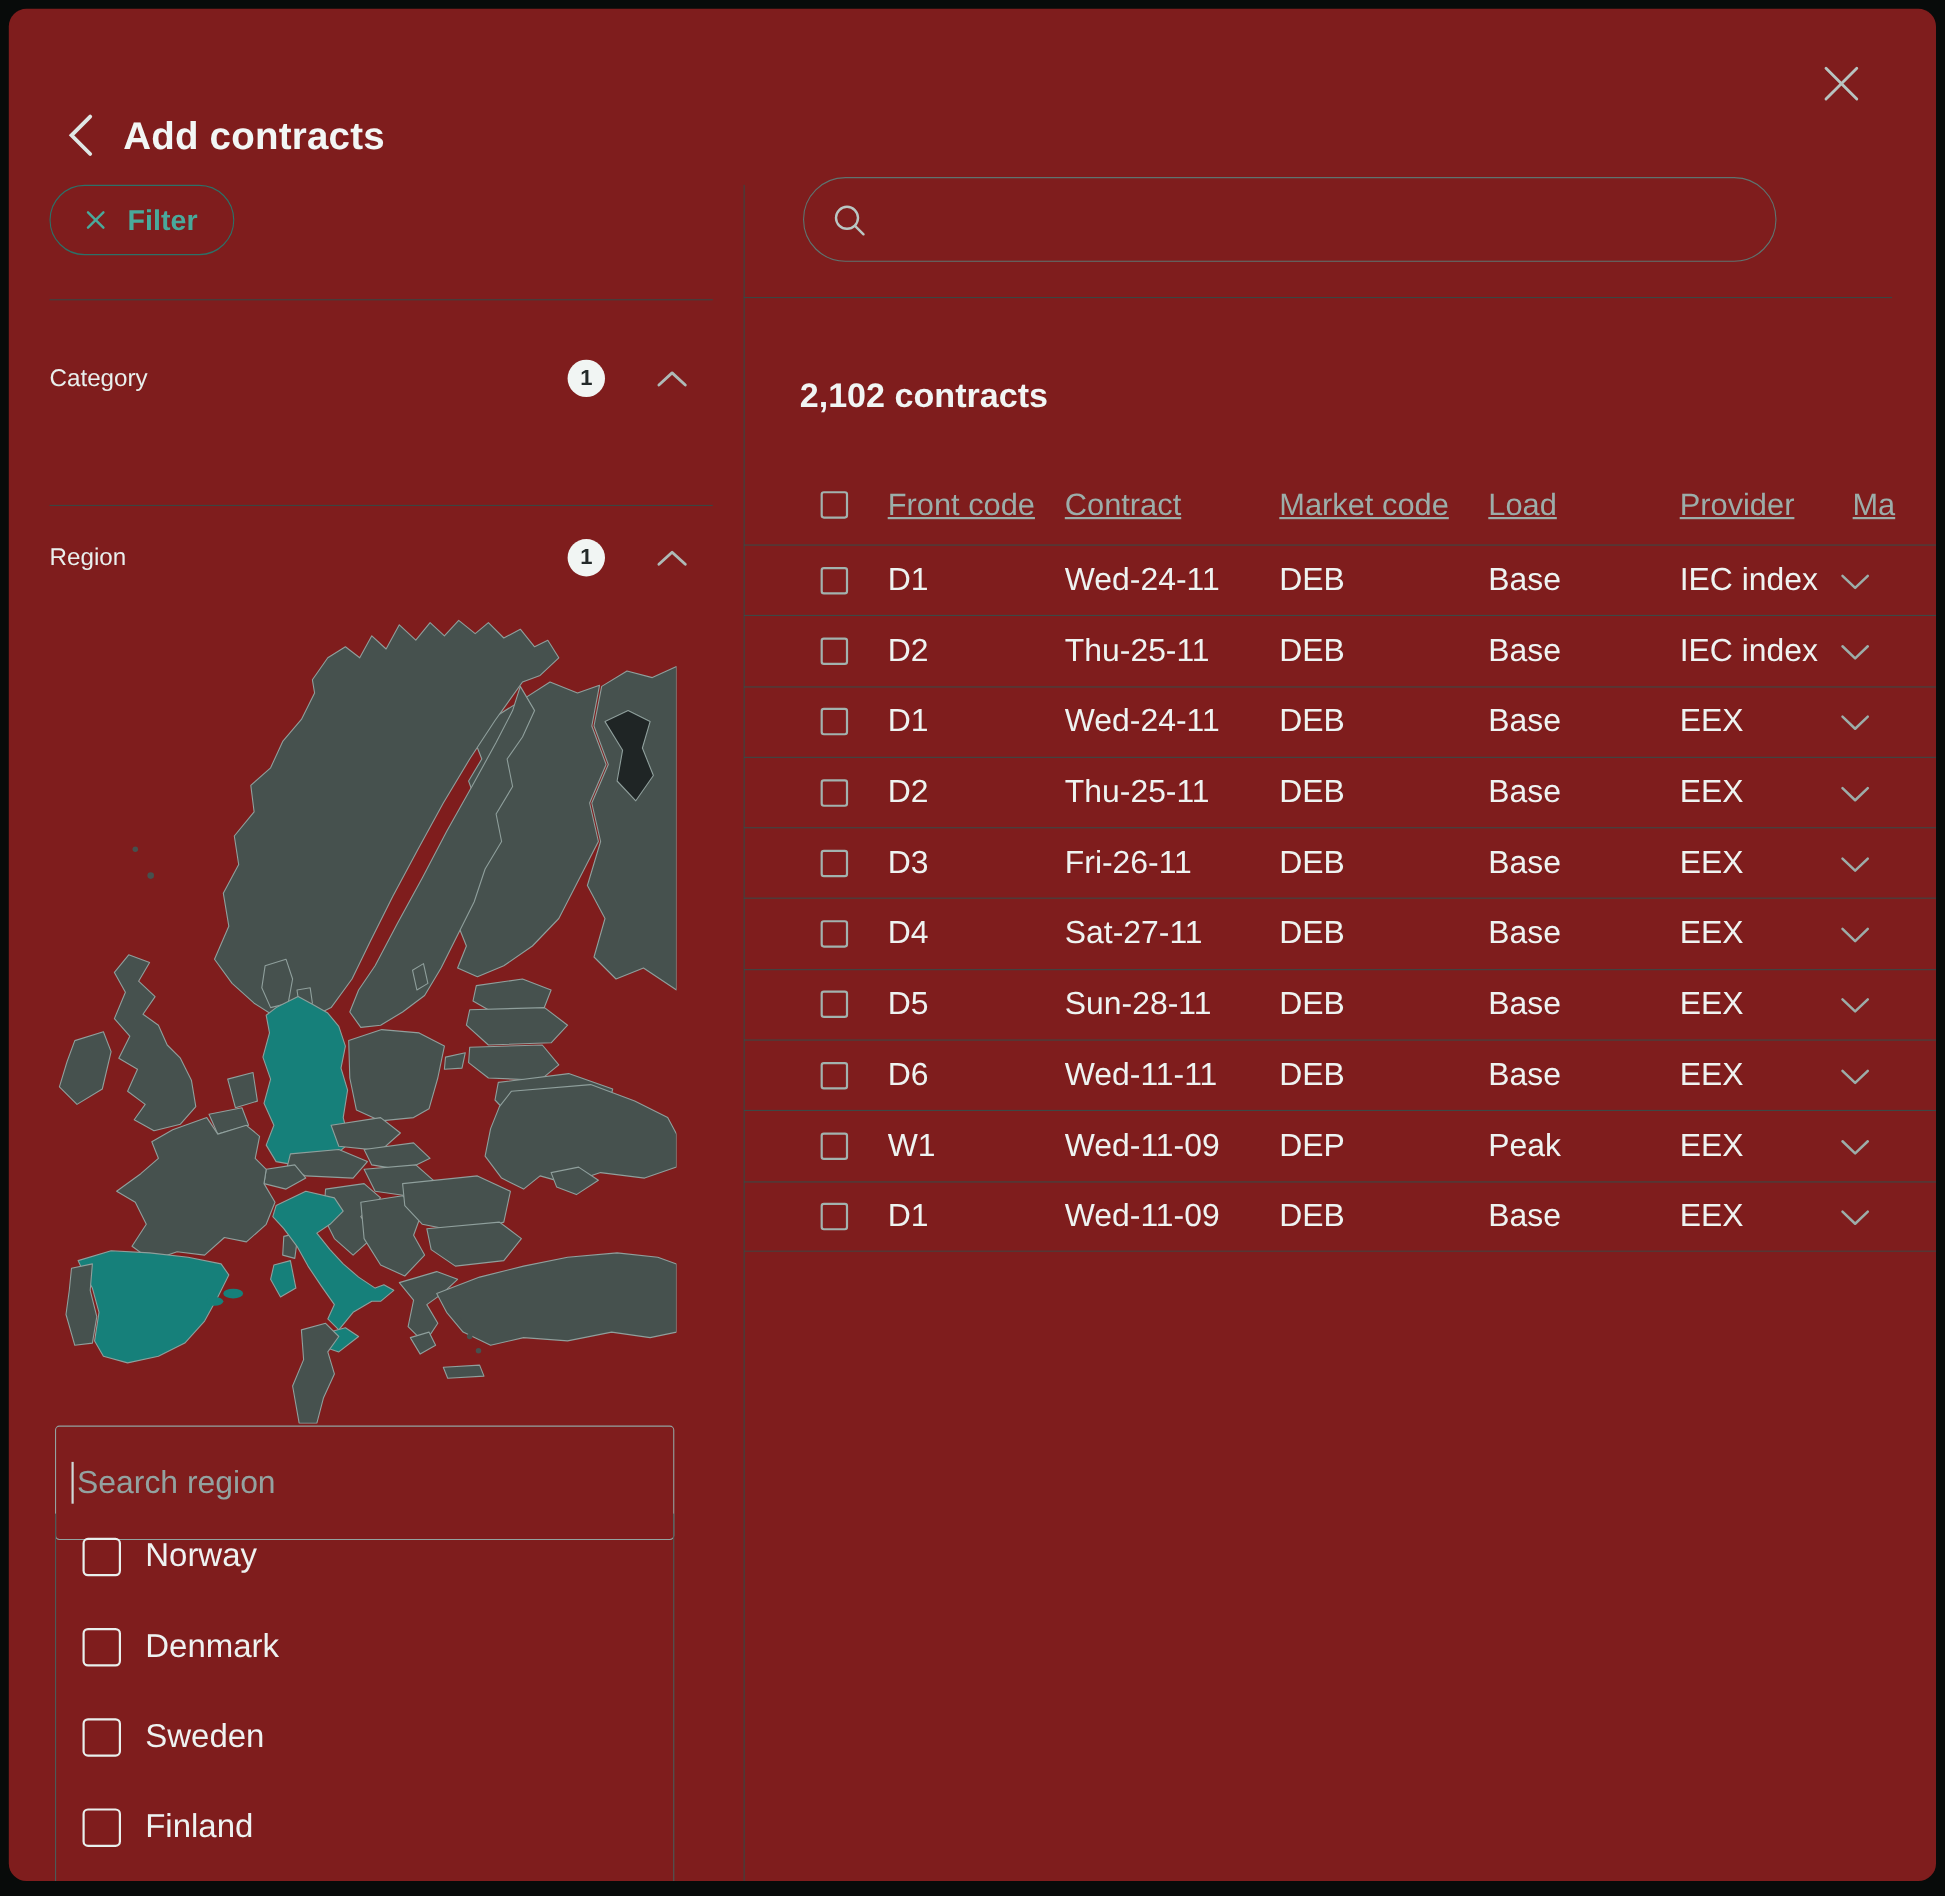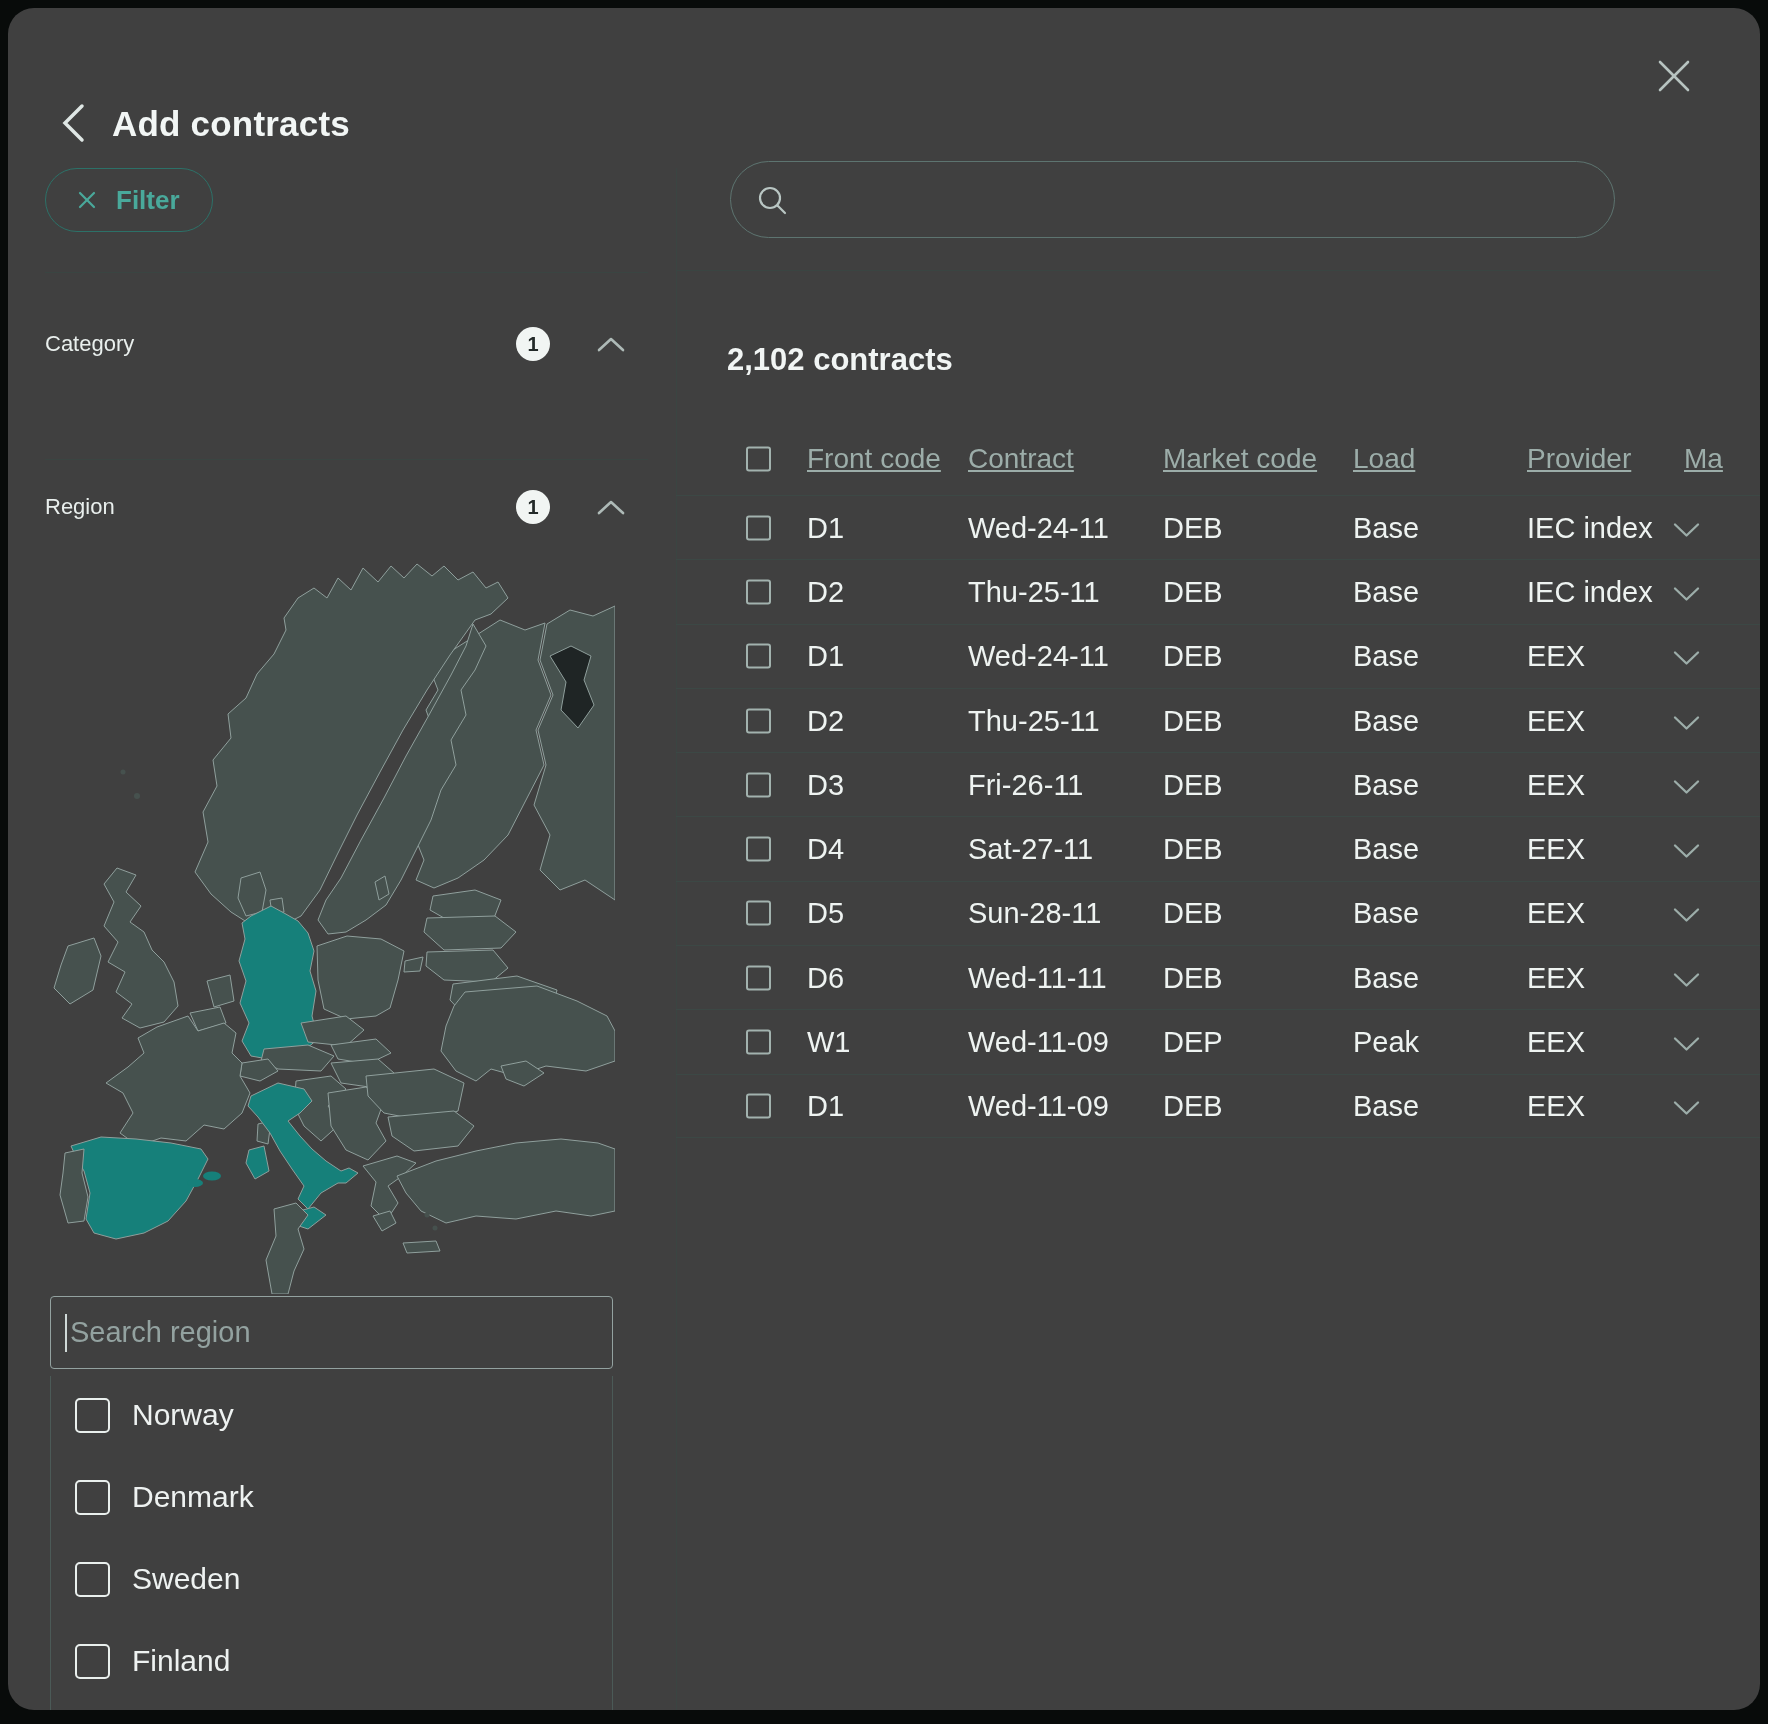--- a/index.html
+++ b/index.html
@@ -1,18 +1,18 @@
 <!DOCTYPE html>
 <html><head>
 <meta charset="utf-8">
 <style>
   html,body{margin:0;padding:0;background:#080b0a;}
   *{box-sizing:border-box;font-family:"Liberation Sans", sans-serif;}
   .screen{position:relative;width:1768px;height:1724px;background:#080b0a;overflow:hidden;}
-  .modal{position:absolute;left:8px;top:8px;width:1752px;height:1702px;background:#404040;border-radius:26px;overflow:hidden;}
+  .modal{position:absolute;left:8px;top:8px;width:1752px;height:1702px;background:#7f1d1d;border-radius:16px;overflow:hidden;}
 
   
   .back{position:absolute;left:50px;top:94px;width:30px;height:42px;cursor:pointer;}
   .title{position:absolute;left:104px;top:96px;font-size:35px;font-weight:bold;color:#f2f6f5;letter-spacing:.2px;}
   .close{position:absolute;left:1648px;top:50px;width:36px;height:36px;cursor:pointer;}
 
   
   .filter-btn{position:absolute;left:37px;top:160px;height:64px;padding:0 32px;border:1.5px solid #2c7168;border-radius:33px;display:flex;align-items:center;gap:20px;color:#49a99b;font-size:26px;font-weight:600;background:transparent;cursor:pointer;}
   .hr{position:absolute;height:1px;background:#3a4542;}
   .hr.l1{left:37px;top:264px;width:603px;}
@@ -21,21 +21,21 @@
   .vdiv{position:absolute;left:668px;top:160px;width:1px;height:1542px;background:#3a4542;}
 
   .section{position:absolute;left:37px;width:603px;height:72px;display:flex;align-items:center;padding-right:22px;}
   .section .lab{font-size:22px;color:#e9efed;flex:1;}
   .badge{width:34px;height:34px;border-radius:50%;background:#f1f5f3;color:#232a29;font-size:20px;font-weight:bold;display:flex;align-items:center;justify-content:center;margin-right:46px;}
   .sec-cat{top:300px;} .sec-reg{top:463px;}
 
   .map{position:absolute;left:37px;top:552px;width:570px;height:734px;}
   .map path{stroke:#8f9f9c;stroke-width:1;stroke-linejoin:round;}
 
-  .region-input{position:absolute;left:42px;top:1288px;width:563px;height:73px;border:1px solid #93a2a0;border-radius:4px;display:flex;align-items:center;padding-left:14px;cursor:text;background:transparent;}
+  .region-input{position:absolute;left:42px;top:1288px;width:563px;height:104px;border:1px solid #93a2a0;border-radius:4px;display:flex;align-items:center;padding-left:14px;cursor:text;background:transparent;}
   .caret{width:2px;height:38px;background:#cfd9d7;margin-right:3px;}
   .region-input .ph{font-size:29px;color:#93a2a0;}
 
   .region-list{position:absolute;left:42px;top:1368px;width:563px;height:336px;border-left:1px solid #4b5a57;border-right:1px solid #4b5a57;padding-top:22px;overflow:hidden;}
   .opt{height:82px;display:flex;padding-left:24px;cursor:pointer;}
   .cb{width:35px;height:35px;border:2.5px solid #e9efed;border-radius:5px;flex:0 0 auto;}
   .opt .ol{margin-left:22px;font-size:30px;color:#eef2f1;}
 
   
   .search-box{position:absolute;left:722px;top:153px;width:885px;height:77px;border:1.5px solid #5d7470;border-radius:40px;display:flex;align-items:center;padding-left:26px;cursor:text;background:transparent;}

